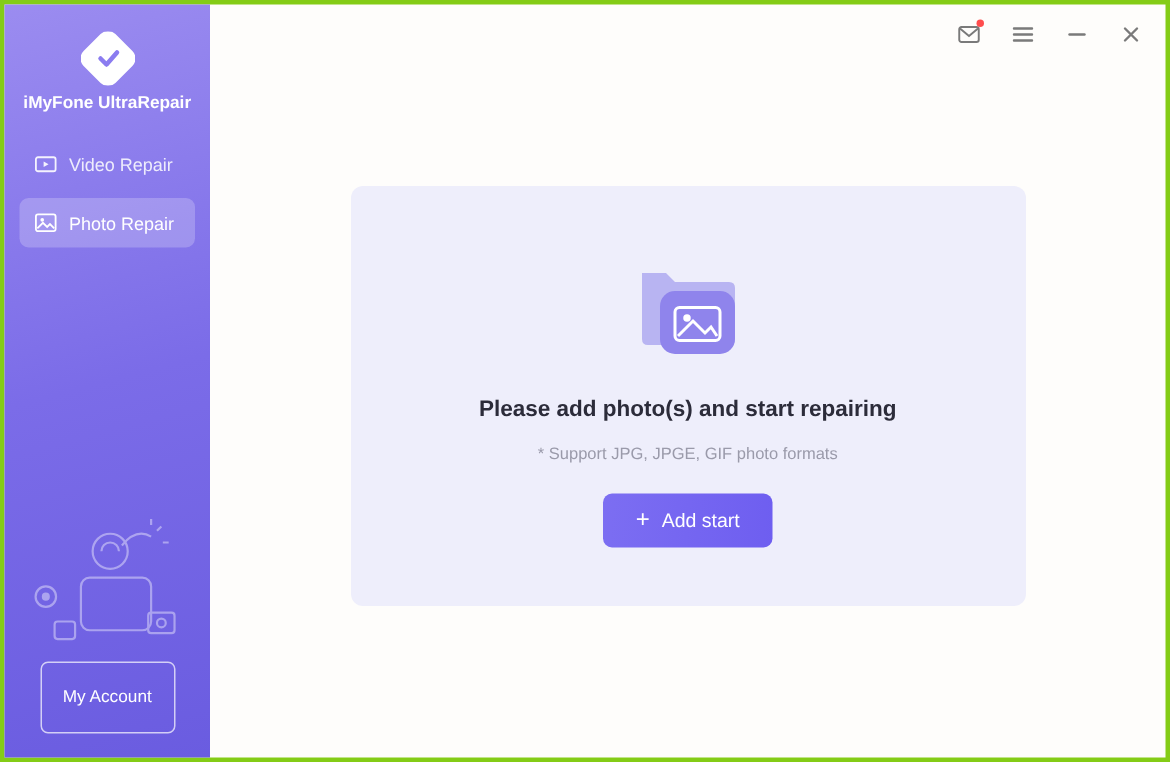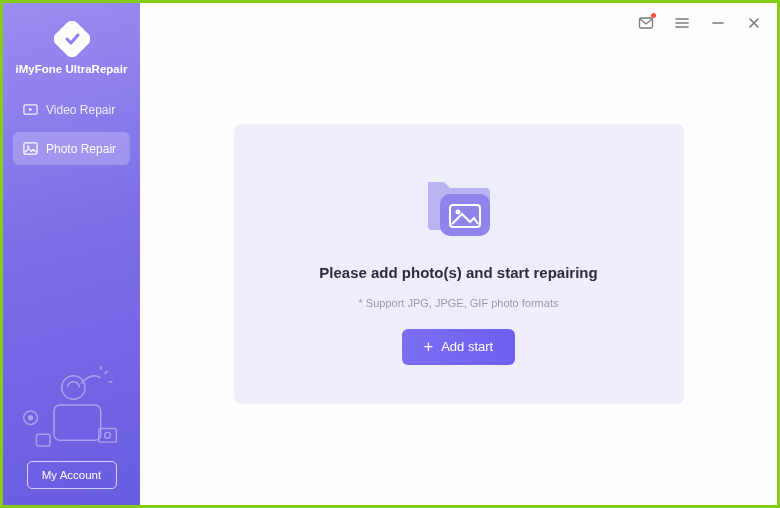--- a/index.html
+++ b/index.html
@@ -26,21 +26,21 @@
   padding: 9px 10px; border-radius: 6px;
   color: rgba(255,255,255,0.85); font-size: 12px; cursor: pointer;
 }
 .nav-item.active { background: rgba(255,255,255,0.22); color: #fff; font-weight: 500; }
 .nav-icon { width: 15px; height: 15px; flex-shrink: 0; }
 .sidebar-spacer { flex: 1; }
 .illustration { width: 100%; height: 90px; opacity: 0.45; margin-bottom: 8px; }
 .account-btn {
   border: 1px solid rgba(255,255,255,0.7); border-radius: 5px;
   background: transparent; color: #fff;
-  padding: 7px 0; font-size: 11.5px; text-align: center;
+  padding: 17px 0; font-size: 11.5px; text-align: center;
   cursor: pointer; width: 90px; margin: 0 auto;
 }
 .main { flex: 1; display: flex; flex-direction: column; }
 .titlebar {
   height: 40px; display: flex; align-items: center; justify-content: flex-end;
   padding: 0 14px; gap: 18px;
 }
 .titlebar .icon-btn { width: 18px; height: 18px; display: flex; align-items: center; justify-content: center; cursor: pointer; color: #6b6b6b; position: relative; }
 .dot-badge { position: absolute; top: -1px; right: -1px; width: 5px; height: 5px; background: #ff4d4d; border-radius: 50%; }
 .content { flex: 1; display: flex; align-items: center; justify-content: center; padding: 20px 40px 40px 40px; }

